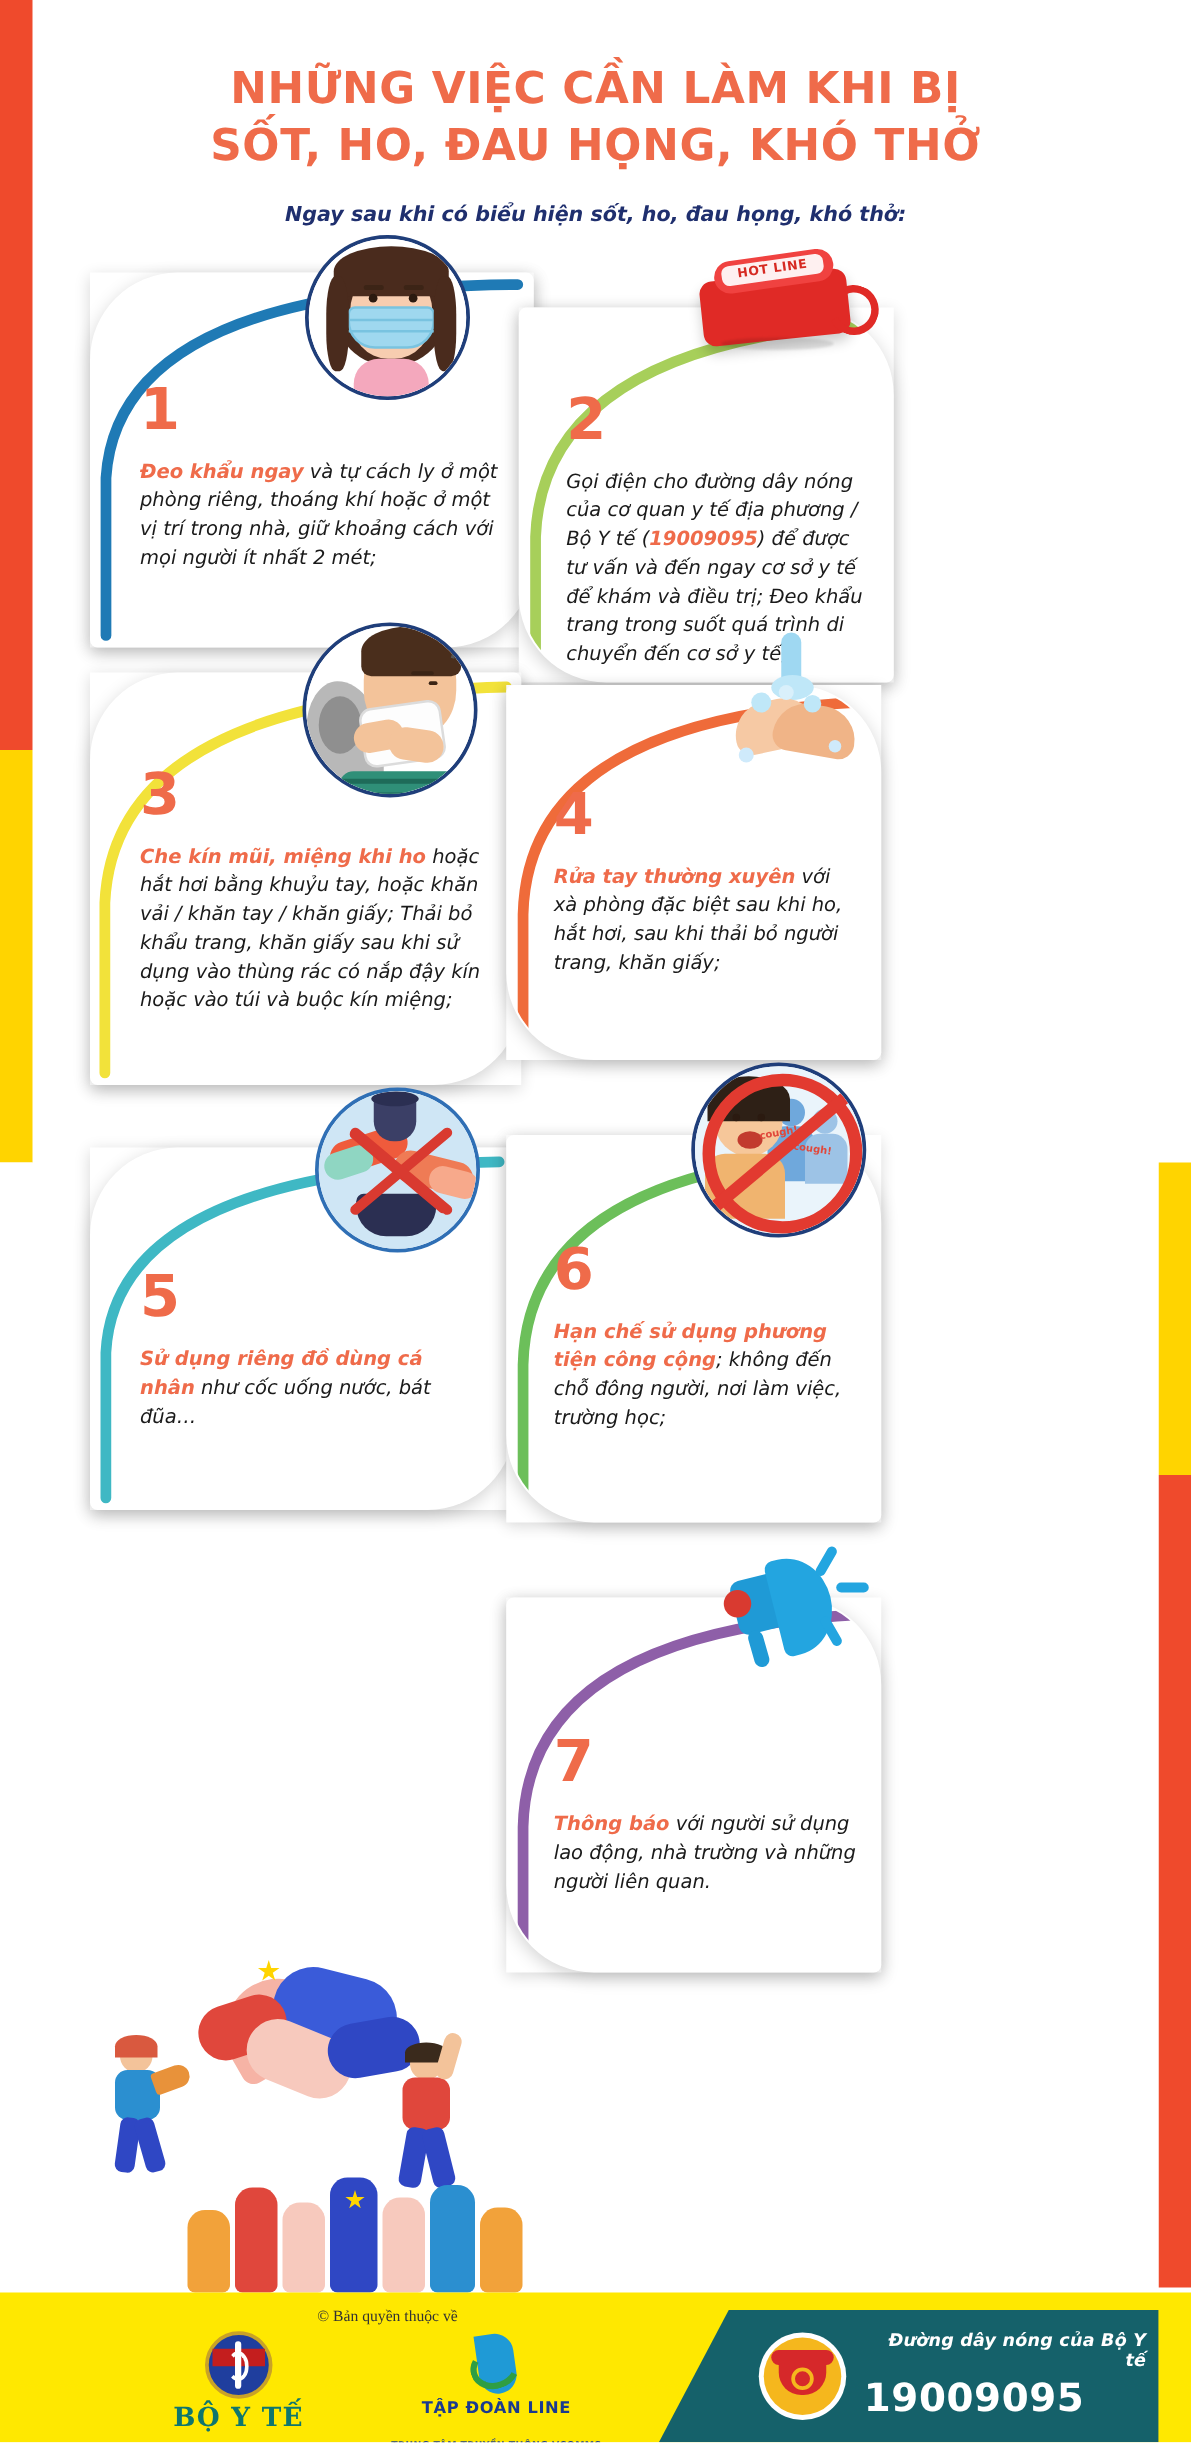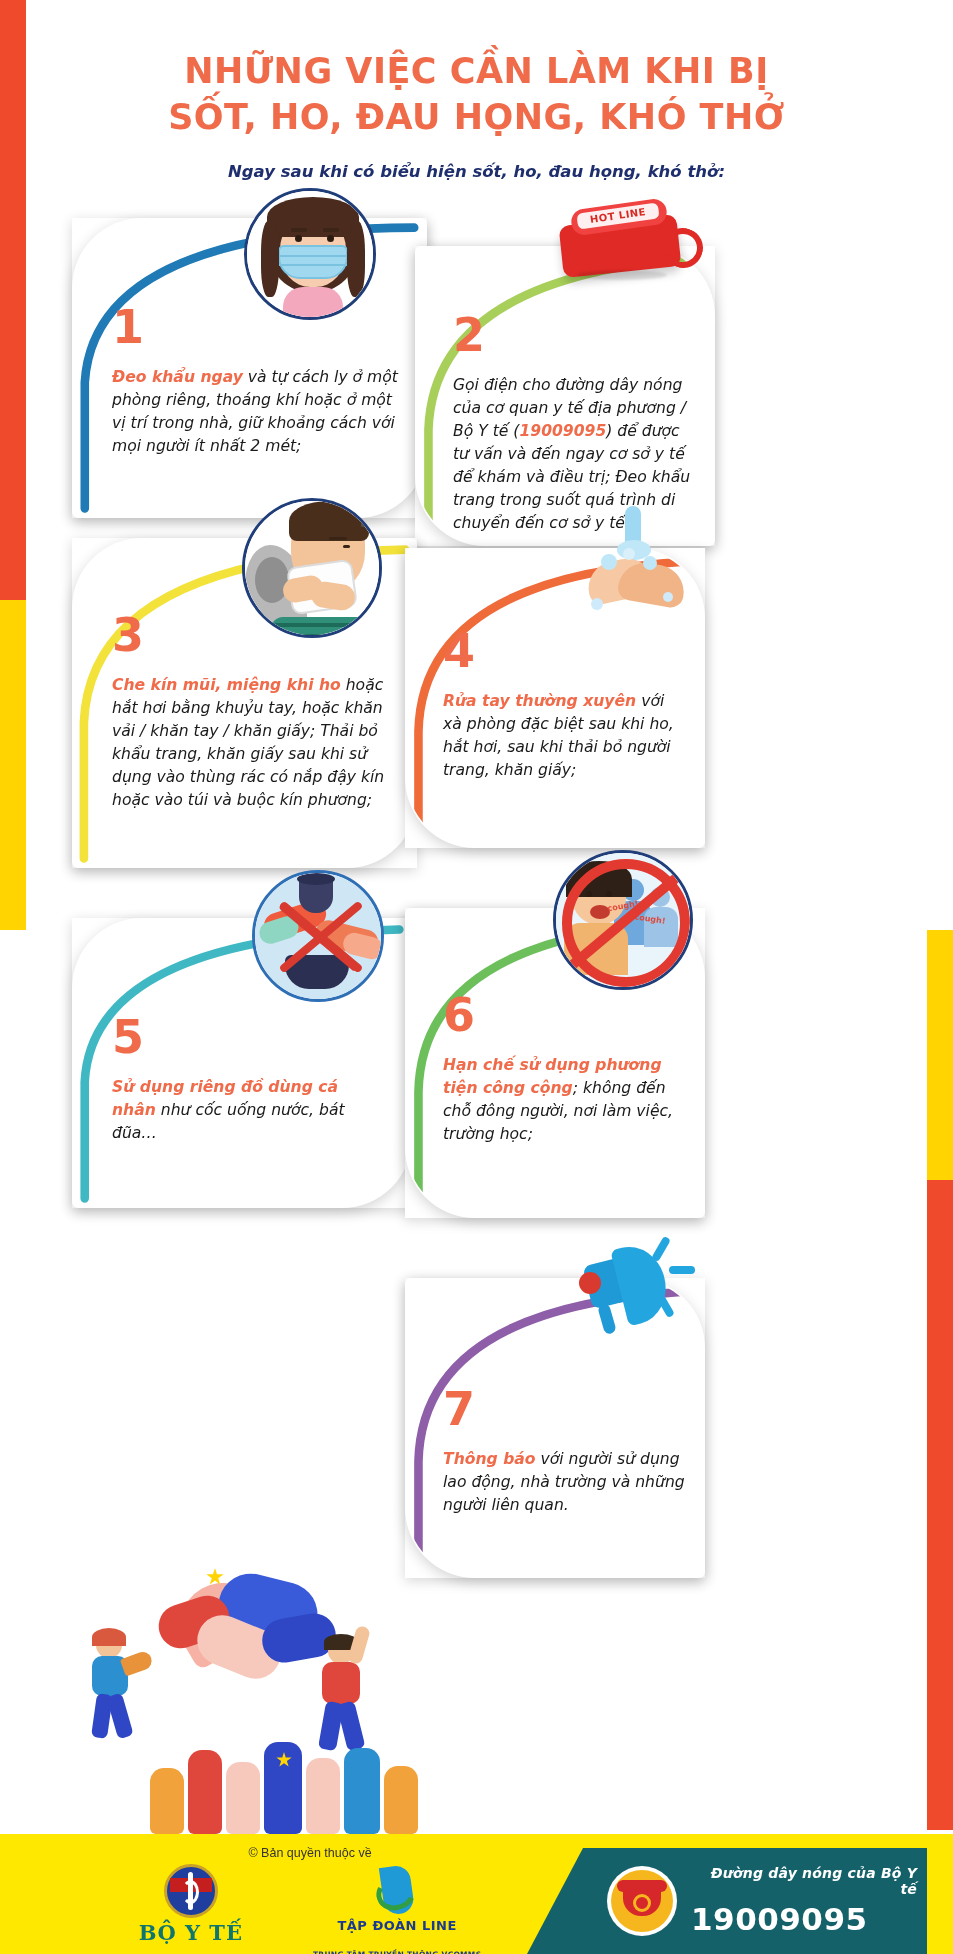--- a/index.html
+++ b/index.html
@@ -123,21 +123,21 @@
     position: absolute; left: 0; bottom: 0;
     width: 953px; height: 120px;
     background: #ffe800;
   }
   .footer-left {
     position: absolute; left: 120px; top: 12px;
     width: 380px; text-align: center;
   }
   .copyright {
     font-size: 12.5px; color: #333; margin-bottom: 2px;
-    font-family: Liberation Sans, sans-serif;
+    font-family: Liberation Serif, serif;
   }
   .logo-row { display: flex; align-items: flex-start; justify-content: center; gap: 70px; margin-top: 4px; }
   .logo-block { text-align: center; }
   .moh-name {
     font-family: "DejaVu Serif", serif;
     font-weight: 700; font-size: 21px; color: #0f766e; letter-spacing: 1px;
     margin-top: 2px;
   }
   .vnpt-name {
     font-family: "DejaVu Sans", sans-serif;
@@ -243,21 +243,21 @@
     </div>
 
     <div class="card" style="left:12px; top:320px; width:345px; height:330px;">
       <div class="leaf"></div>
       <svg class="arc" viewBox="0 0 355 340" style="position:absolute;left:-5px;top:-5px;width:355px;height:340px;">
         <path d="M345 10 Q 18 18 10 190 L10 332" fill="none" stroke="#f2e23a" stroke-width="9" stroke-linecap="round"></path>
       </svg>
       <div class="body" style="top:74px;">
         <div class="num">3</div>
         <div class="text">
-          <b>Che kín mũi, miệng khi ho</b><span> hoặc hắt hơi bằng khuỷu tay, hoặc khăn vải / khăn tay / khăn giấy; Thải bỏ khẩu trang, khăn giấy sau khi sử dụng vào thùng rác có nắp đậy kín hoặc vào túi và buộc kín phương;</span>
+          <b>Che kín mũi, miệng khi ho</b><span> hoặc hắt hơi bằng khuỷu tay, hoặc khăn vải / khăn tay / khăn giấy; Thải bỏ khẩu trang, khăn giấy sau khi sử dụng vào thùng rác có nắp đậy kín hoặc vào túi và buộc kín miệng;</span>
         </div>
       </div>
 
       <div class="bubble" style="left:170px; top:-40px; width:140px; height:140px;">
         <div class="inner" style="background:#ffffff;">
           <div class="sh" style="left:0;top:44px;width:62px;height:96px;border-radius:40% 60% 0 0;background:#b8b8b8;"></div>
           <div class="sh" style="left:10px;top:56px;width:34px;height:46px;border-radius:50%;background:#8f8f8f;"></div>
           <div class="sh" style="left:46px;top:6px;width:74px;height:84px;border-radius:44% 44% 46% 46%;background:#f3c39a;"></div>
           <div class="sh" style="left:44px;top:0px;width:80px;height:40px;border-radius:50% 50% 8px 8px;background:#4a2e1c;"></div>
           <div class="sh" style="left:98px;top:44px;width:7px;height:3px;border-radius:2px;background:#3a2415;"></div>

